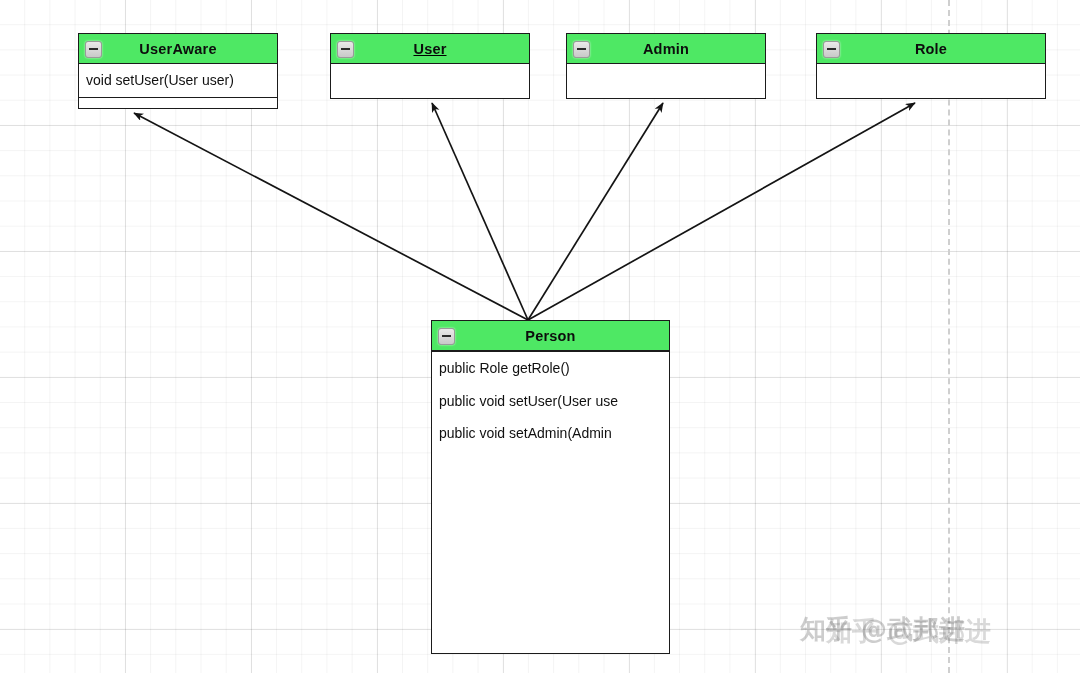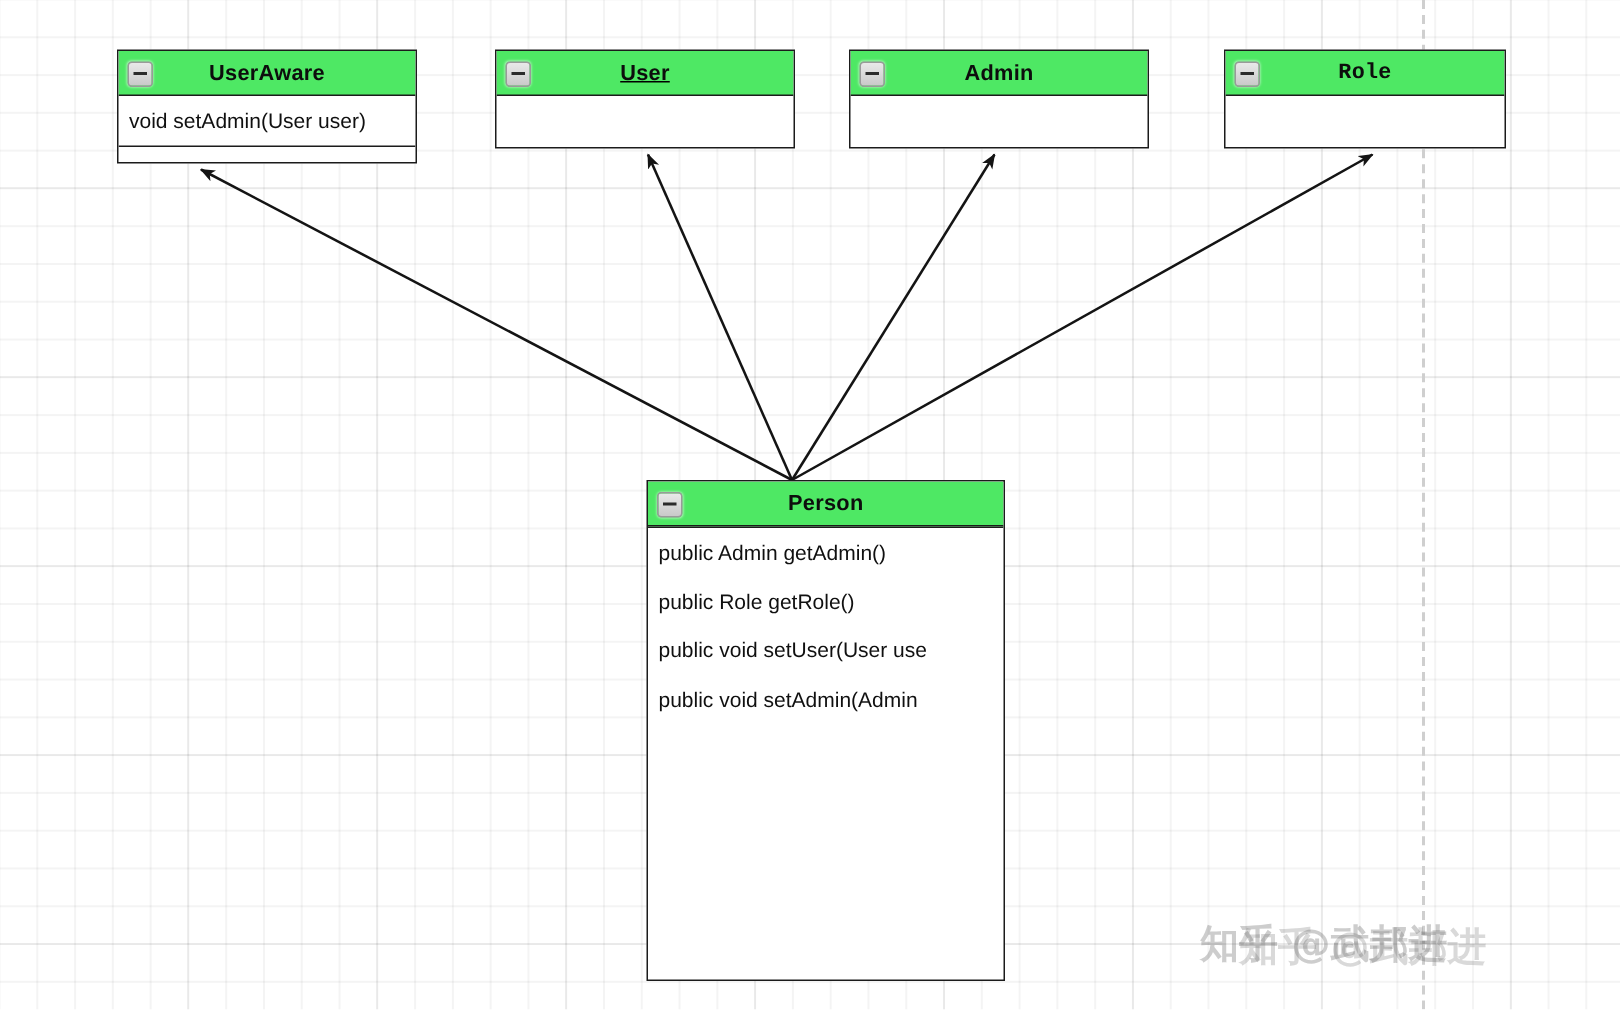--- a/index.html
+++ b/index.html
@@ -146,40 +146,39 @@
         <line x1="528" y1="320" x2="432" y2="103" marker-end="url(#arrowFilled)"></line>
         <line x1="528" y1="320" x2="663" y2="103" marker-end="url(#arrowFilled)"></line>
         <line x1="528" y1="320" x2="915" y2="103" marker-end="url(#arrowFilled)"></line>
       </g>
   </svg>
 
   <div id="nodes">
       <div class="node" style="left: 30px; top: 33px; width: 200px; height: 76px; margin-left: 48px;">
         <div class="node-header"><span class="collapse-icon"></span><span>UserAware</span></div>
         <div class="compartment">
-          <div class="member">void setAdmin(User user)</div>
+          <div class="member">void setUser(User user)</div>
         </div>
         <div class="thin-strip"></div>
       </div>
       <div class="node" style="left: 330px; top: 33px; width: 200px; height: 66px; text-decoration: underline;">
         <div class="node-header"><span class="collapse-icon"></span><span>User</span></div>
         <div class="compartment empty-body"></div>
       </div>
       <div class="node" style="left: 566px; top: 33px; width: 200px; height: 66px;">
         <div class="node-header"><span class="collapse-icon"></span><span>Admin</span></div>
         <div class="compartment empty-body"></div>
       </div>
-      <div class="node" style="left: 816px; top: 33px; width: 188px; height: 66px; font-family: Liberation Mono, monospace;">
+      <div class="node" style="left: 816px; top: 33px; width: 230px; height: 66px;">
         <div class="node-header"><span class="collapse-icon"></span><span>Role</span></div>
         <div class="compartment empty-body"></div>
       </div>
       <div class="node" style="left: 431px; top: 320px; width: 239px; height: 334px;">
         <div class="node-header"><span class="collapse-icon"></span><span>Person</span></div>
         <div class="compartment sep">
-          <div class="member">public Admin getAdmin()</div>
           <div class="member">public Role getRole()</div>
           <div class="member">public void setUser(User use</div>
           <div class="member">public void setAdmin(Admin</div>
         </div>
       </div>
     </div>
 
   <div id="watermark" style="left: 800px; top: 612px;">
     <span class="wm-layer wm-a">知乎 @武邦进</span>
     <span class="wm-layer wm-b">知乎 @武邦进</span>

